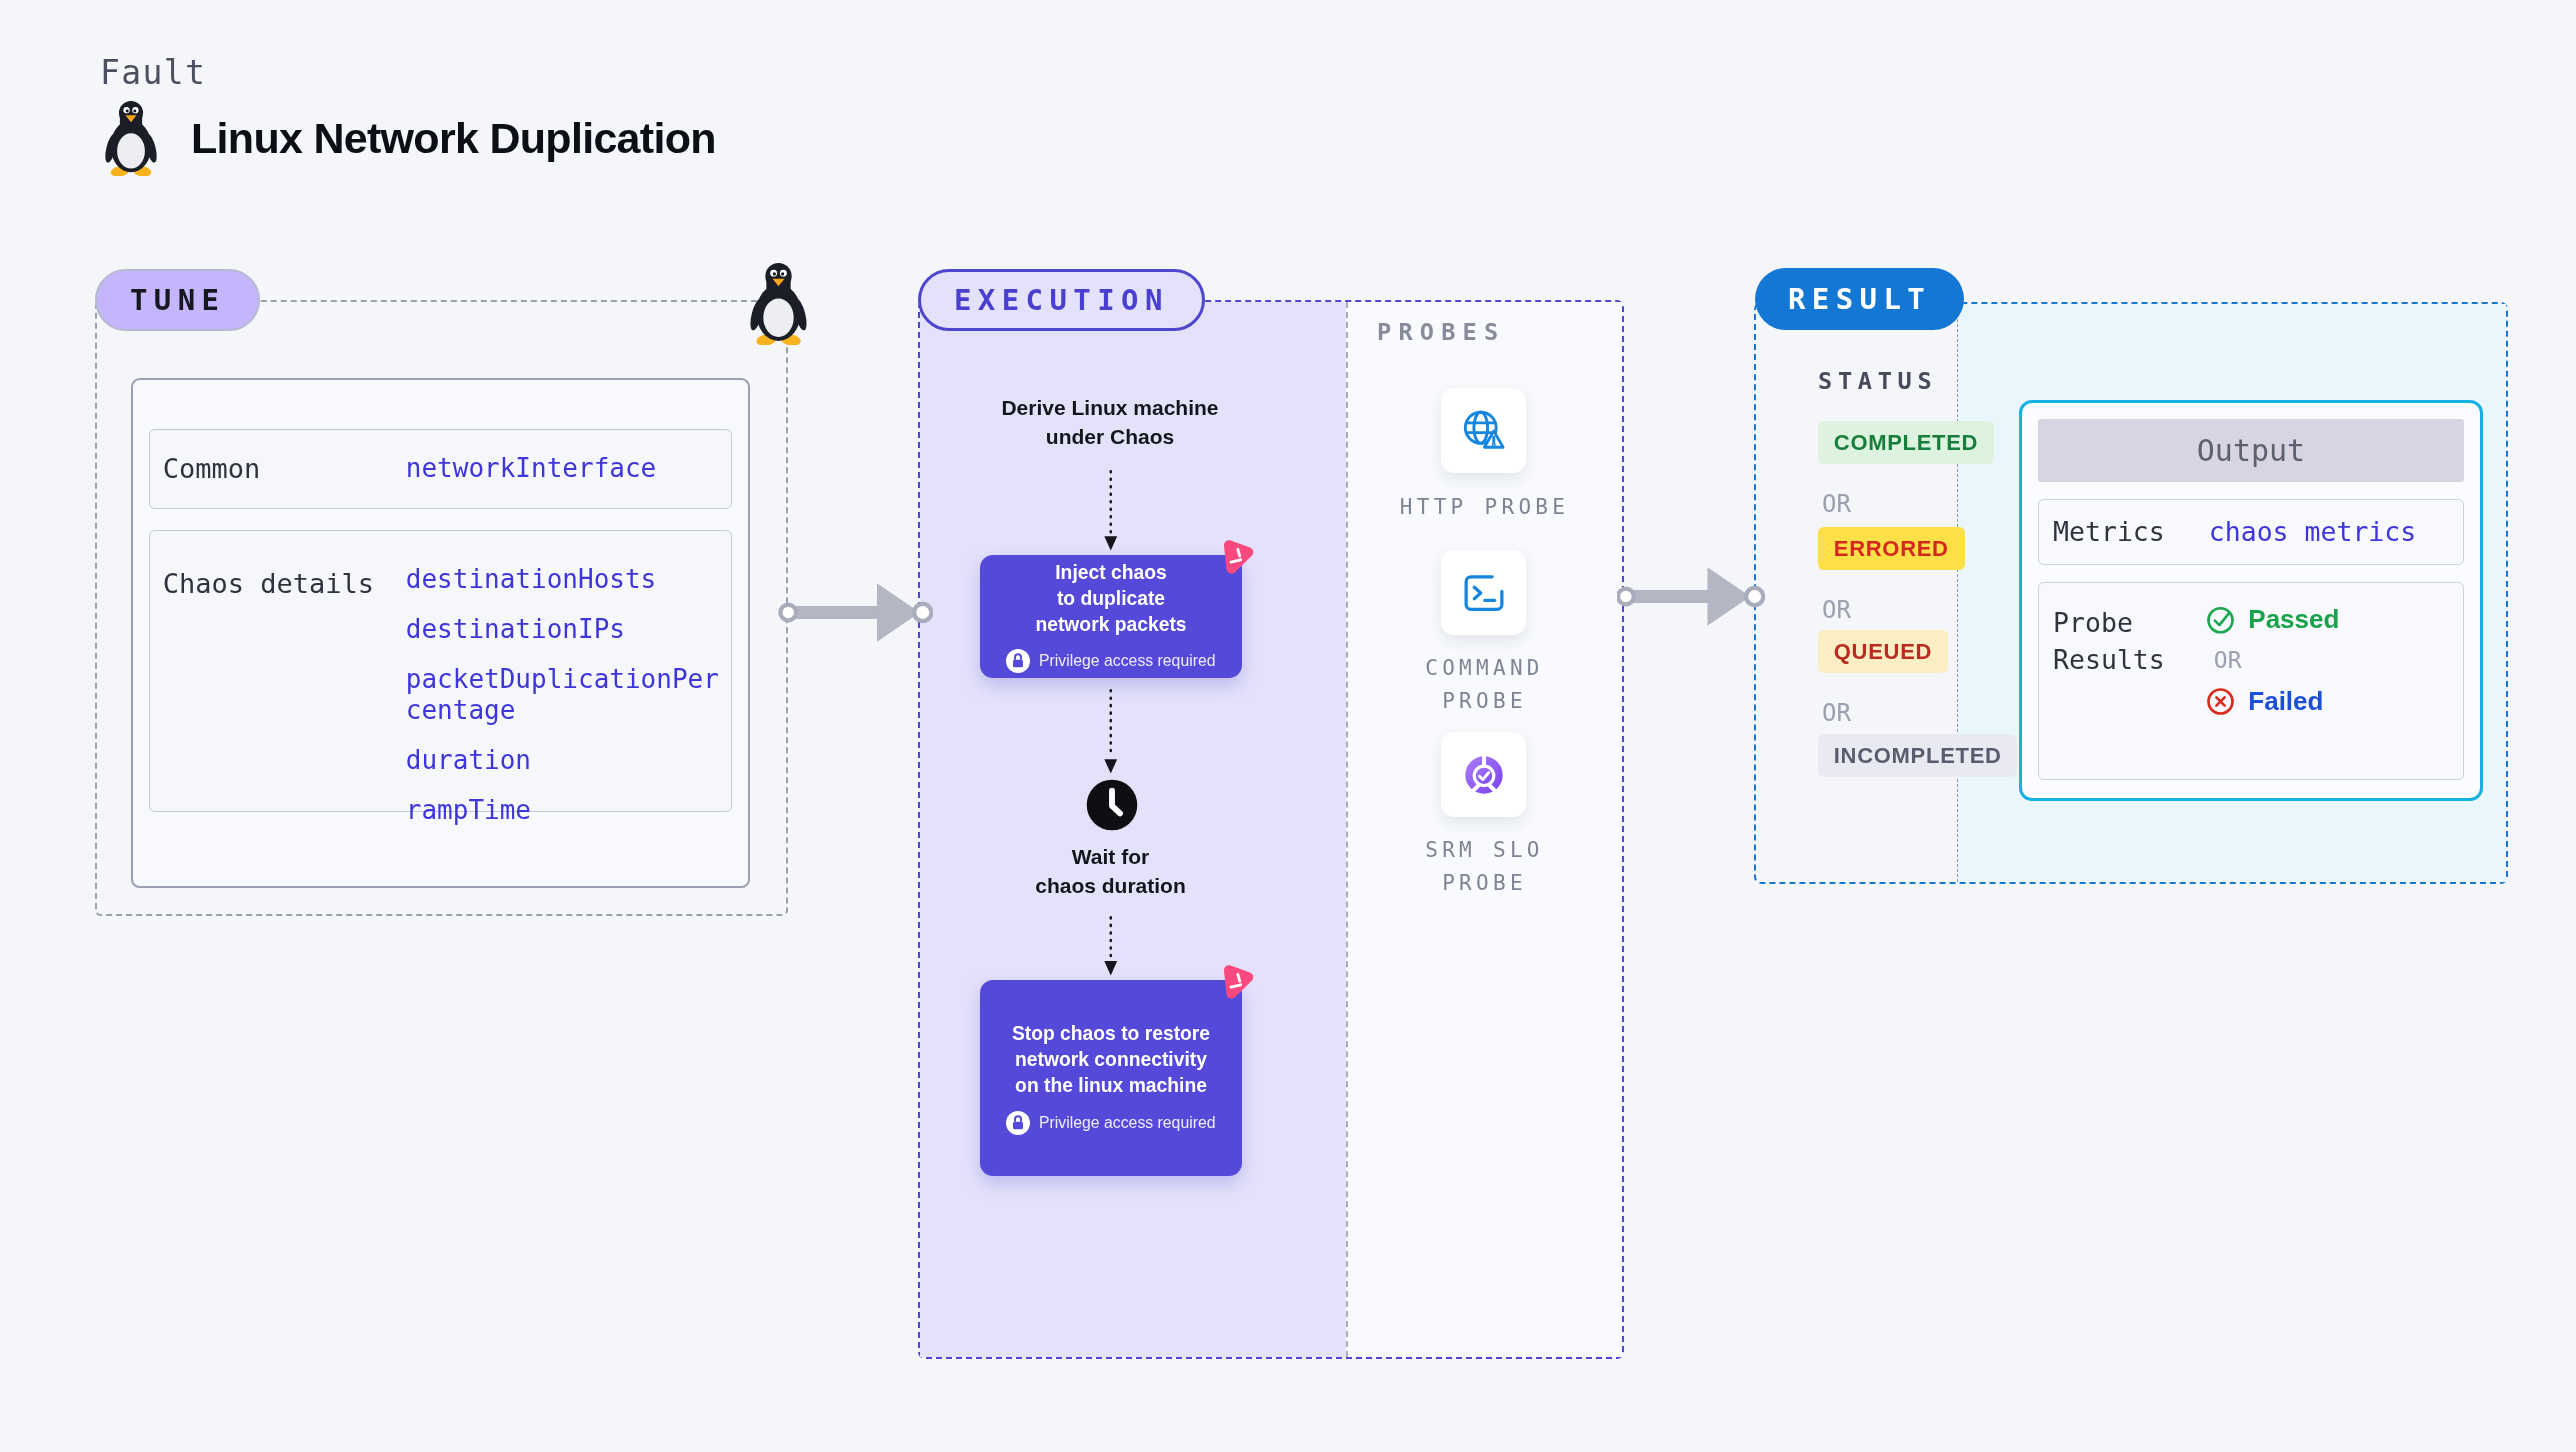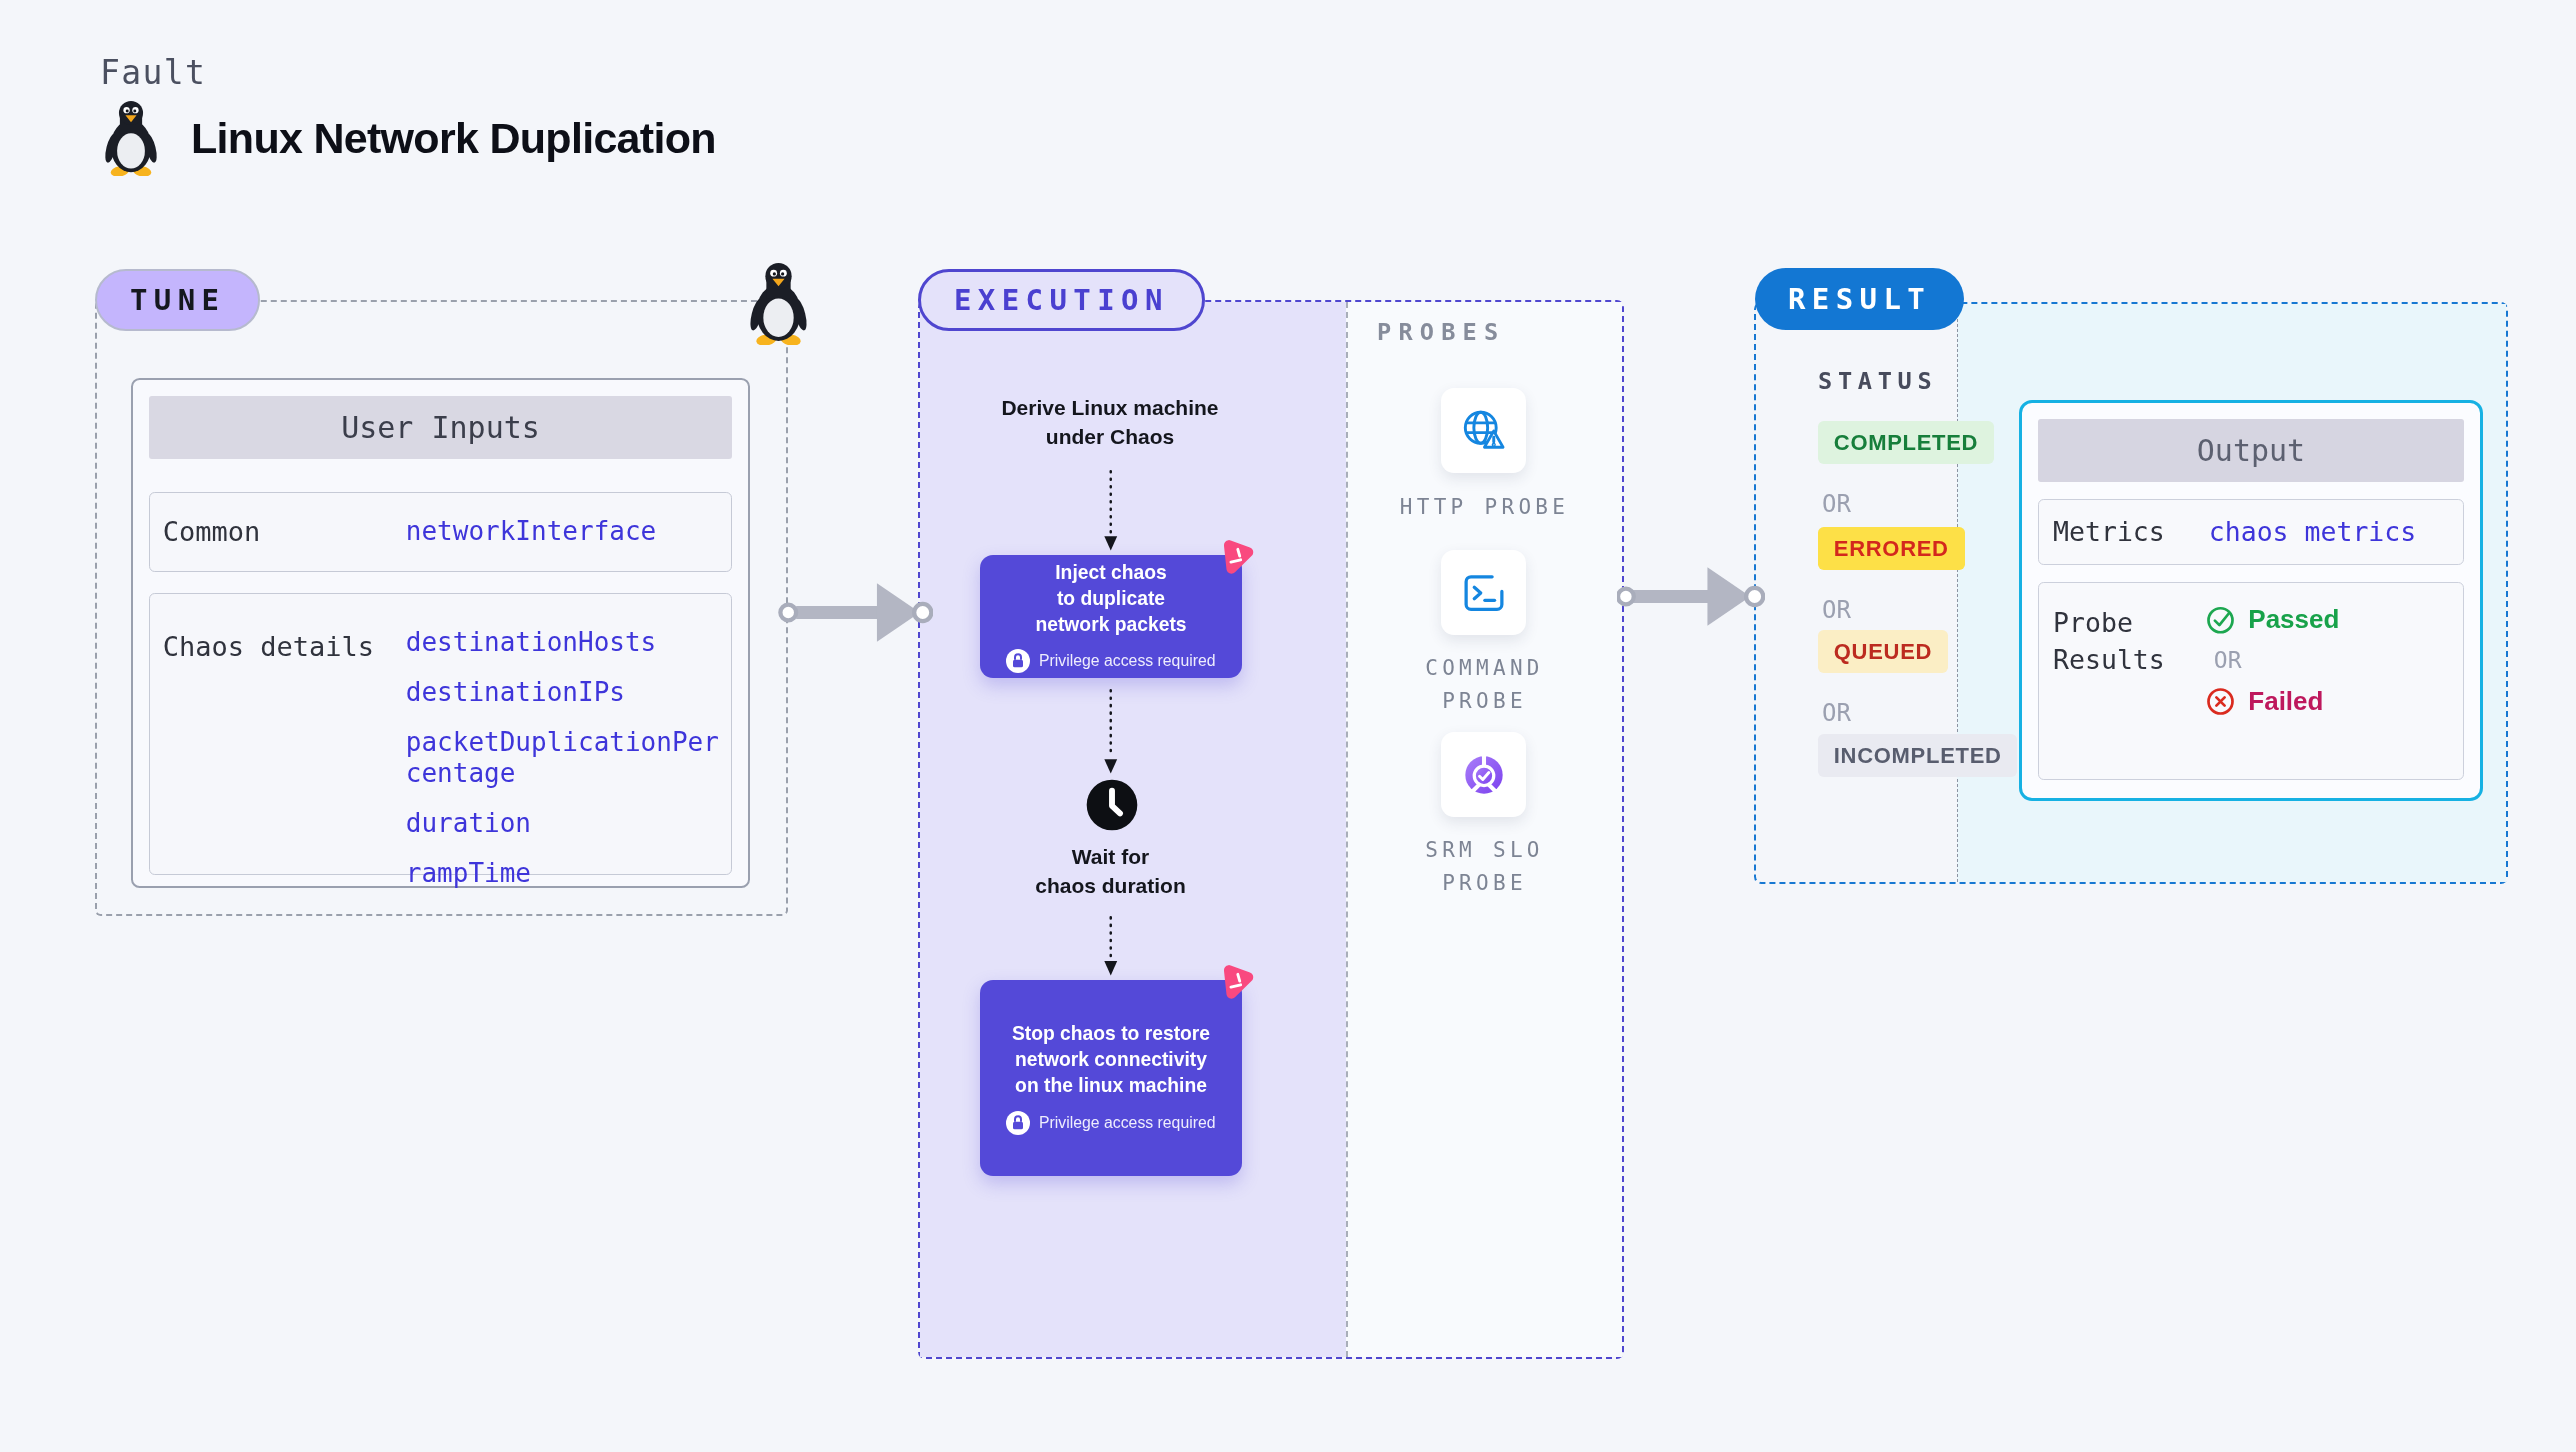--- a/index.html
+++ b/index.html
@@ -84,21 +84,21 @@
               border:3.6px solid #16b1e3; border-radius:13px; padding:15.8px; z-index:2; }
   .out-row { border:1.4px solid #ccd0dc; background:#f8f9fc; border-radius:5.7px; margin-top:17px; display:flex; }
   .out-row-metrics { height:66px; align-items:center; }
   .out-row-probe { height:198px; align-items:flex-start; }
   .out-label { width:170px; padding-left:14.3px; font-size:26.5px; color:#30333d; flex:none; line-height:1.4; }
   .out-row-probe .out-label { padding-top:21.5px; }
   .out-value { font-size:26.5px; color:#3e35da; }
   .pf-col { display:flex; flex-direction:column; padding-top:20px; gap:11.5px; }
   .pf-row { display:flex; align-items:center; gap:11.5px; }
   .pf-pass { font-size:26px; font-weight:bold; color:#18a24a; }
-  .pf-fail { font-size:26px; font-weight:bold; color:#be185d; }
+  .pf-fail { font-size:26px; font-weight:bold; color:#1d4ed8; }
   .pf-or { margin-left:10px; font-size:23px; color:#9ba0b0; }
 </style>
 </head>
 <body>
 
 <svg width="0" height="0" style="position:absolute">
   <defs>
     <linearGradient id="sloGrad" x1="0" y1="0" x2="1" y2="1">
       <stop offset="0" stop-color="#a97ef9"></stop>
         <stop offset="1" stop-color="#7b40ee"></stop>
@@ -147,21 +147,20 @@
     <div class="page-title">Linux Network Duplication</div>
   </div>
 
   <div class="abs tune-box"></div>
   <div class="abs pill pill-tune">TUNE</div>
   <svg class="abs" style="left:745px; top:262px; z-index:4" width="67" height="83" viewBox="0 0 64 82">
       <use href="#tux"></use>
     </svg>
 
   <div class="abs ui-card">
-    <div class="tbl-header mono">User Inputs</div>
     <div class="ui-row ui-row-1">
       <div class="ui-label mono">Common</div>
       <div class="ui-values">
         <div class="ui-value mono">networkInterface</div>
       </div>
     </div>
     <div class="ui-row ui-row-2">
       <div class="ui-label mono">Chaos details</div>
       <div class="ui-values">
         <div class="ui-value mono">destinationHosts</div>

